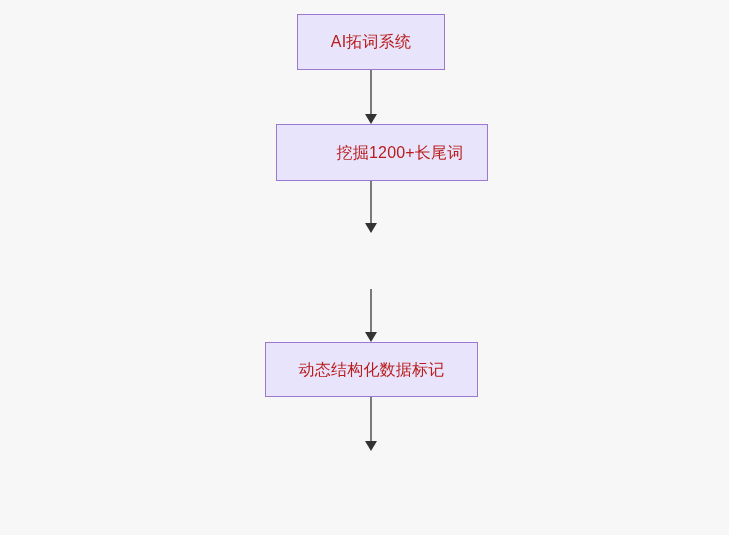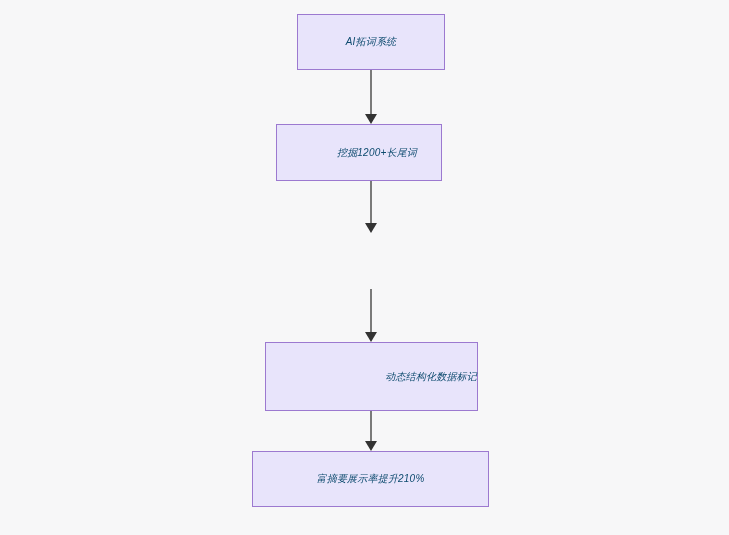--- a/index.html
+++ b/index.html
@@ -19,26 +19,25 @@
     height: 535px;
   }
   .node {
     position: absolute;
     box-sizing: border-box;
     background: #e8e4fb;
     border: 1.8px solid #9c79d0;
     display: flex;
     align-items: center;
     justify-content: center;
-    color: #0c4a6e;
-    font-size: 10px;
+    color: #b91c1c;
+    font-size: 16px;
     line-height: 1.2;
     letter-spacing: 0.2px;
     white-space: nowrap;
-    font-style: italic;
   }
   .connector {
     position: absolute;
     overflow: visible;
   }
   .connector line {
     stroke: #7a7a7a;
     stroke-width: 2;
   }
   .connector polygon {
@@ -67,26 +66,23 @@
 
   <svg class="connector" style="left:361px; top:397px; width:20px; height:54px;" viewBox="0 0 20 54">
     <line x1="10" y1="0" x2="10" y2="45"></line>
     <polygon points="4,44 16,44 10,54"></polygon>
   </svg>
 
   <div class="node" style="left:297px; top:14px; width:148px; height:56px;">
     <span>AI拓词系统</span>
   </div>
 
-  <div class="node" style="left:276px; top:124px; width:166px; height:57px;padding-left:36px;">
+  <div class="node" style="left:276px; top:124px; width:212px; height:57px;padding-left:36px;">
     <span>挖掘1200+长尾词</span>
   </div>
 
 
-  <div class="node" style="left:265px; top:342px; width:213px; height:69px;justify-content:flex-end;">
+  <div class="node" style="left:265px; top:342px; width:213px; height:55px;">
     <span>动态结构化数据标记</span>
   </div>
 
-  <div class="node" style="left:252px; top:451px; width:237px; height:56px;">
-    <span>富摘要展示率提升210%</span>
-  </div>
 
 </div>
 
 </body></html>

